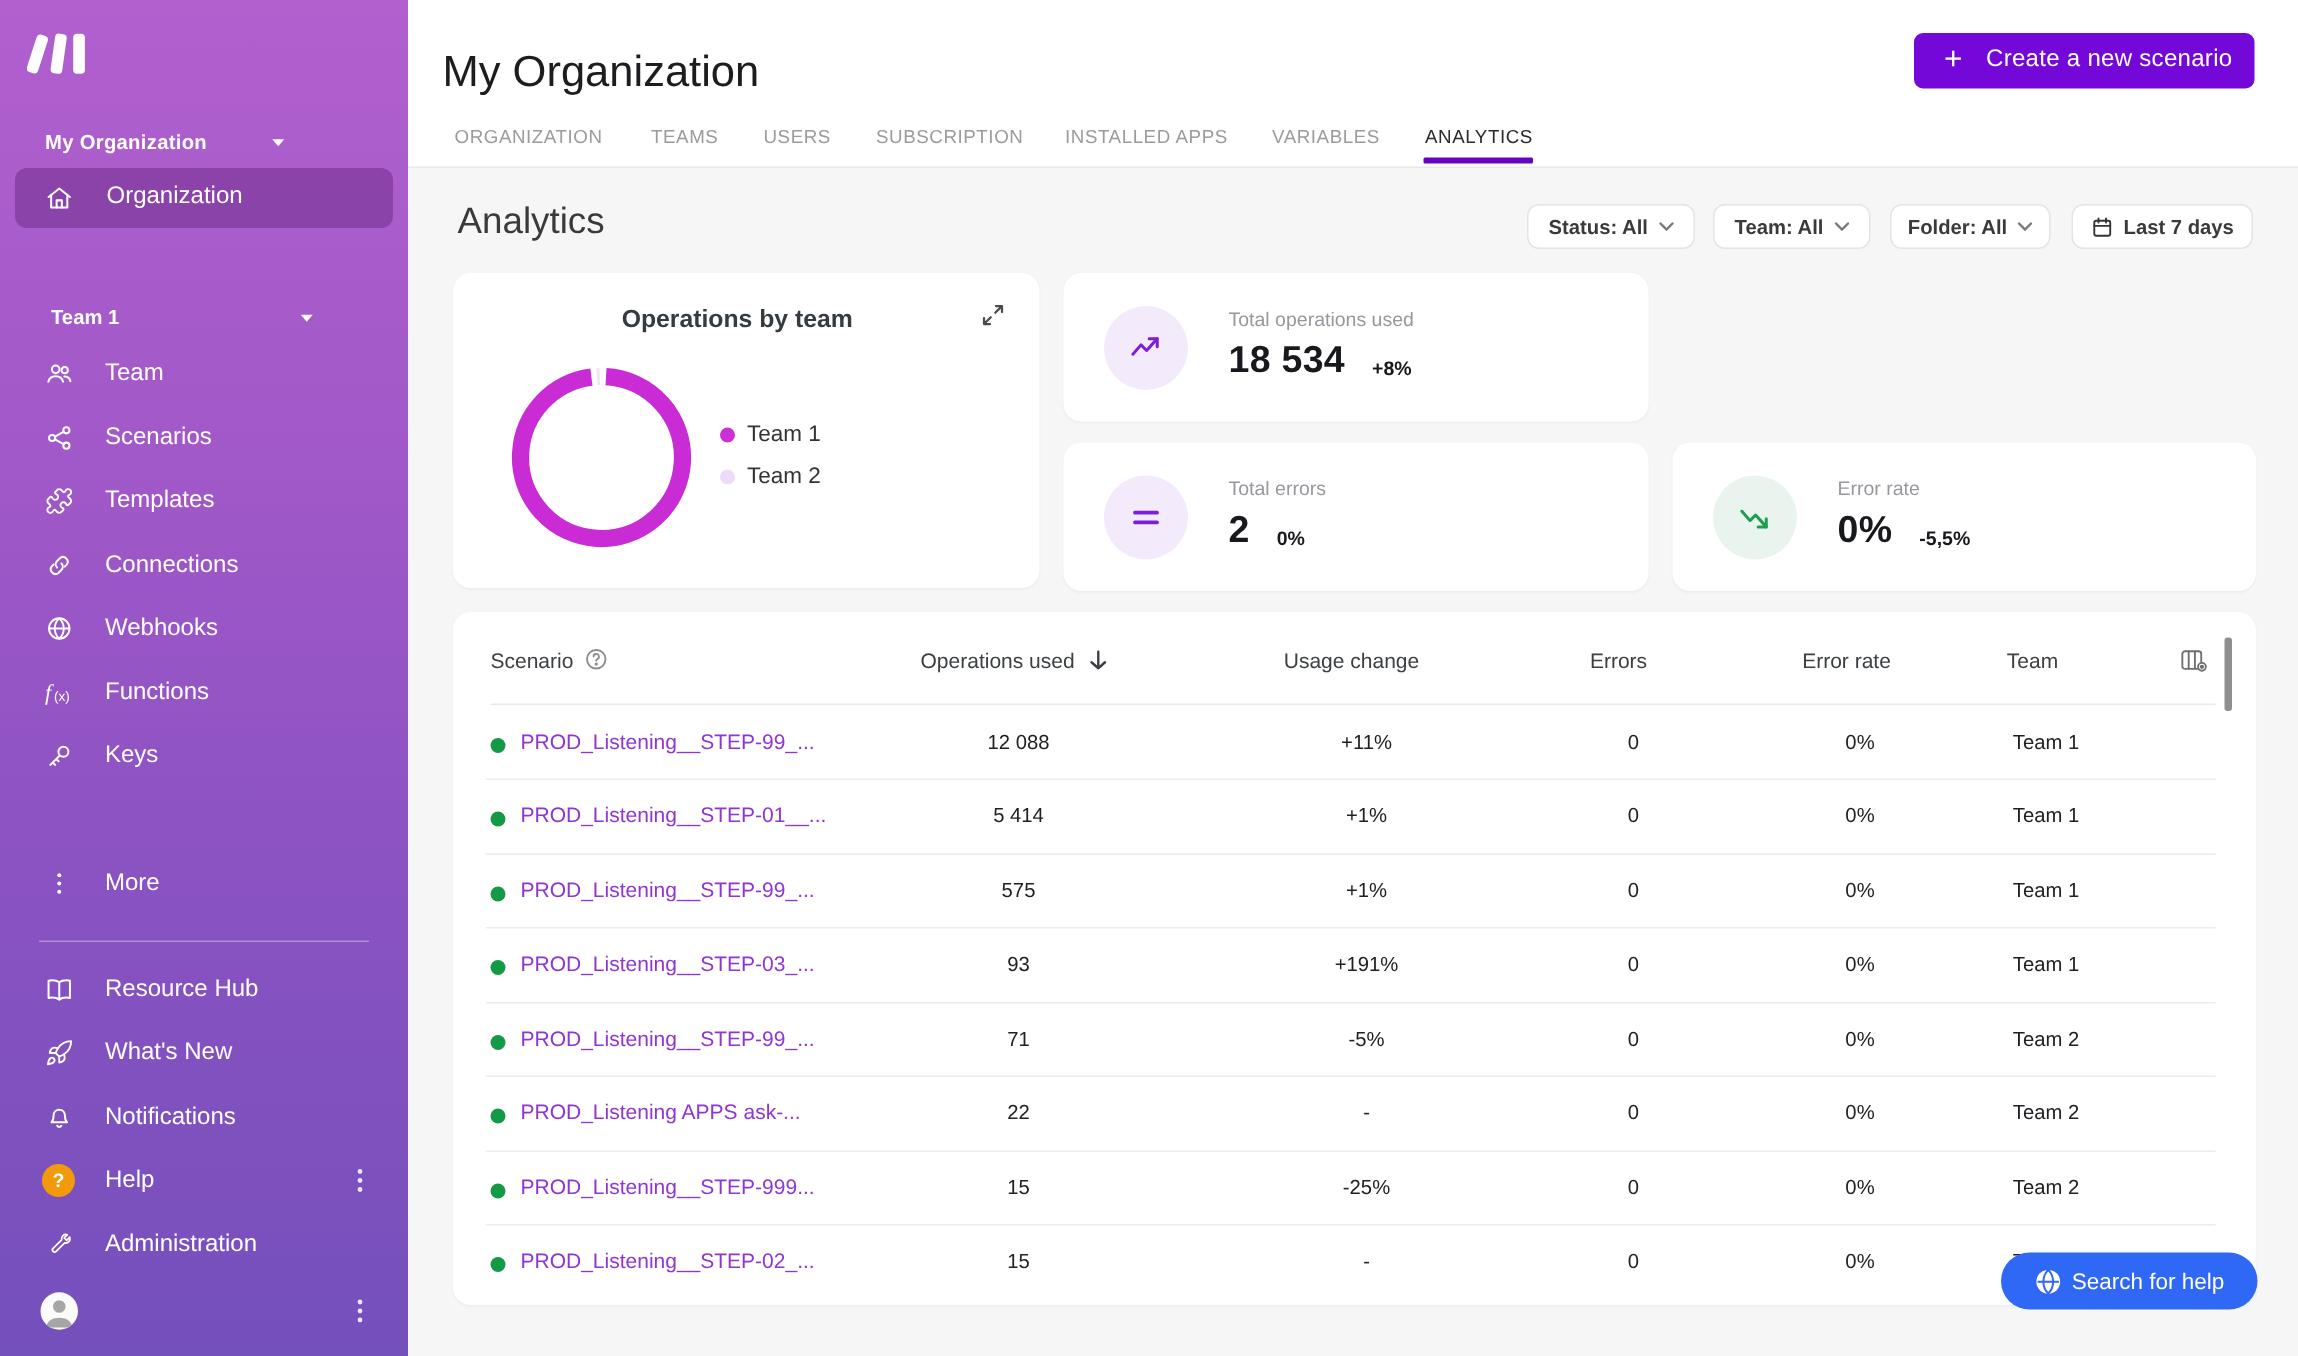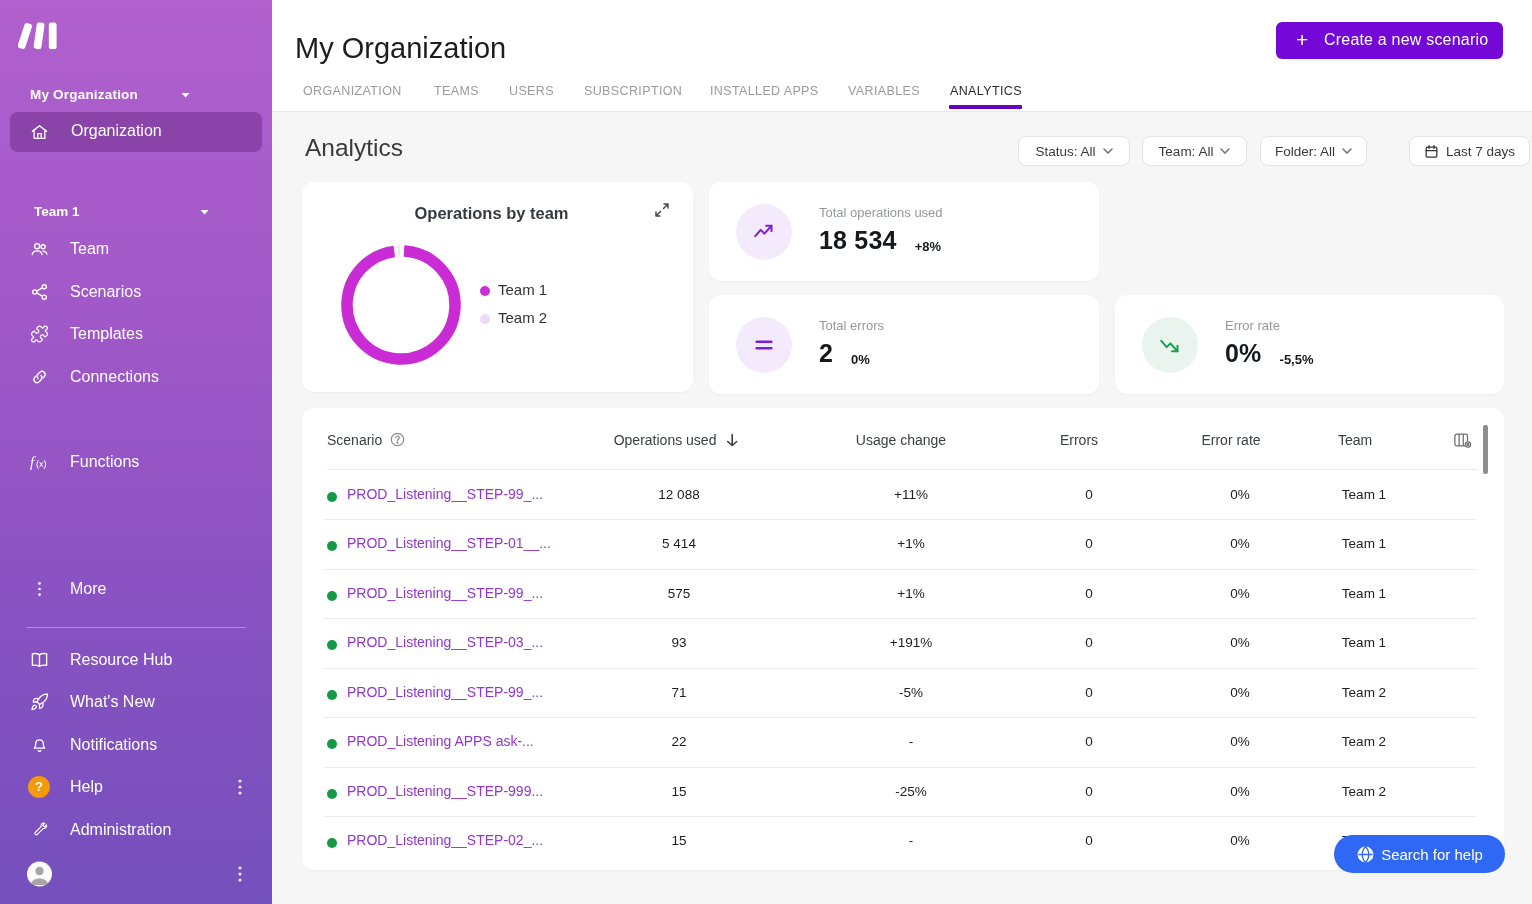--- a/index.html
+++ b/index.html
@@ -32,21 +32,21 @@
 .tabs { position:absolute; left:0; top:84px; font-size:12.5px; letter-spacing:.03em; color:#9b9b9b; white-space:nowrap; }
 .tabs span { position:absolute; top:0; }
 .tabs .act { color:#2b2b2b; }
 .tabund { position:absolute; left:677px; top:105px; width:73px; height:4px; background:#6602c0; border-radius:1px; }
 .createbtn { position:absolute; left:1004px; top:22px; width:227px; height:37px; background:#7408d8; border-radius:6px; color:#fff; }
 .createbtn .plus { position:absolute; left:20px; top:6px; font-size:21px; font-weight:400; }
 .createbtn .txt { position:absolute; left:48px; top:9px; font-size:16px; font-weight:400; letter-spacing:.2px; }
 
 
 .h2 { position:absolute; left:33px; top:134px; font-size:24.5px; font-weight:400; color:#3a3a3a; }
-.pill { position:absolute; top:136px; height:30px; background:#fff; border:1px solid #e4e4e7; border-radius:8px; font-size:13.5px; color:#3a3a3a; font-weight:400; display:flex; align-items:center; justify-content:center; gap:7px; }
+.pill { position:absolute; top:136px; height:30px; background:#fff; border:1px solid #e4e4e7; border-radius:8px; font-size:13.5px; color:#3a3a3a; font-weight:700; display:flex; align-items:center; justify-content:center; gap:7px; }
 .card { position:absolute; background:#fff; border-radius:12px; box-shadow:0 1px 2px rgba(0,0,0,0.04); }
 
 
 .opscard { left:30px; top:182px; width:391px; height:210px; }
 .opstitle { position:absolute; left:-6px; top:22px; width:391px; text-align:center; font-size:16.5px; font-weight:700; color:#353b41; }
 .expand { position:absolute; left:352px; top:20px; width:16px; height:16px; }
 .legend { position:absolute; font-size:15px; color:#333; }
 .ldot { display:inline-block; width:10px; height:10px; border-radius:50%; vertical-align:-1px; margin-right:8px; }
 
 
@@ -124,26 +124,40 @@
       </svg>
     <span class="lbl">Templates</span>
   </div>
   <div class="mi" style="top:355.5px">
     <svg class="mi-icon" viewBox="0 0 24 24" fill="none" stroke="#fff" stroke-width="1.7" stroke-linecap="round">
         <path d="M10.2 13.8a4 4 0 0 1 0-5.6l2.5-2.5a4 4 0 0 1 5.6 5.6l-1.6 1.6"></path>
         <path d="M13.8 10.2a4 4 0 0 1 0 5.6l-2.5 2.5a4 4 0 0 1-5.6-5.6l1.6-1.6"></path>
       </svg>
     <span class="lbl">Connections</span>
   </div>
+  <div class="mi" style="top:398px">
+    <svg class="mi-icon" viewBox="0 0 24 24" fill="none" stroke="#fff" stroke-width="1.6" stroke-linecap="round">
+        <circle cx="12" cy="12" r="8.6"></circle>
+        <path d="M3.4 12h17.2M12 3.4c2.5 2.3 3.8 5.2 3.8 8.6s-1.3 6.3-3.8 8.6c-2.5-2.3-3.8-5.2-3.8-8.6S9.5 5.7 12 3.4z"></path>
+      </svg>
+    <span class="lbl">Webhooks</span>
+  </div>
   <div class="mi" style="top:440.5px">
     <svg class="mi-icon" viewBox="0 0 24 24" fill="#fff">
         <text x="0" y="18" font-size="19" font-style="italic" font-family="Liberation Serif">f</text>
         <text x="7.5" y="18.5" font-size="11.5">(x)</text>
       </svg>
     <span class="lbl">Functions</span>
+  </div>
+  <div class="mi" style="top:483px">
+    <svg class="mi-icon" viewBox="0 0 24 24" fill="none" stroke="#fff" stroke-width="1.7" stroke-linecap="round">
+        <circle cx="15.5" cy="8.5" r="4.2"></circle>
+        <path d="M12.4 11.6 4.5 19.5M6.5 17.5l2 2M9.5 14.5l2 2"></path>
+      </svg>
+    <span class="lbl">Keys</span>
   </div>
   <div class="mi" style="top:568px">
     <svg class="mi-icon" viewBox="0 0 24 24" fill="#fff">
         <circle cx="12" cy="5" r="1.7"></circle>
         <circle cx="12" cy="12" r="1.7"></circle>
         <circle cx="12" cy="19" r="1.7"></circle>
       </svg>
     <span class="lbl">More</span>
   </div>
 
@@ -223,21 +237,21 @@
   <div class="h2">Analytics</div>
   <div class="pill" style="left:746px; width:112px;">Status: All <svg width="10" height="6" viewBox="0 0 10 6">
         <path d="M1 1l4 4 4-4" fill="none" stroke="#777" stroke-width="1.6" stroke-linecap="round"></path>
       </svg></div>
   <div class="pill" style="left:870px; width:105px;">Team: All <svg width="10" height="6" viewBox="0 0 10 6">
         <path d="M1 1l4 4 4-4" fill="none" stroke="#777" stroke-width="1.6" stroke-linecap="round"></path>
       </svg></div>
   <div class="pill" style="left:988px; width:107px;">Folder: All <svg width="10" height="6" viewBox="0 0 10 6">
         <path d="M1 1l4 4 4-4" fill="none" stroke="#777" stroke-width="1.6" stroke-linecap="round"></path>
       </svg></div>
-  <div class="pill" style="left:1109px; width:121px;margin-left:28px;"><svg width="15" height="15" viewBox="0 0 24 24" fill="none" stroke="#333" stroke-width="2" stroke-linecap="round">
+  <div class="pill" style="left:1109px; width:121px;"><svg width="15" height="15" viewBox="0 0 24 24" fill="none" stroke="#333" stroke-width="2" stroke-linecap="round">
         <rect x="3.5" y="5" width="17" height="16" rx="2"></rect>
         <path d="M8 2.5V7M16 2.5V7M3.5 10.5h17"></path>
       </svg> Last 7 days</div>
 
   <div class="card opscard">
     <div class="opstitle">Operations by team</div>
     <svg class="expand" viewBox="0 0 16 16" fill="none" stroke="#4a4a4a" stroke-width="1.5" stroke-linecap="round" stroke-linejoin="round">
         <path d="M9.5 6.5 14 2M10 2h4v4M6.5 9.5 2 14M2 10v4h4"></path>
       </svg>
     <svg style="position:absolute; left:34px; top:58px;" width="130" height="130" viewBox="0 0 130 130">

